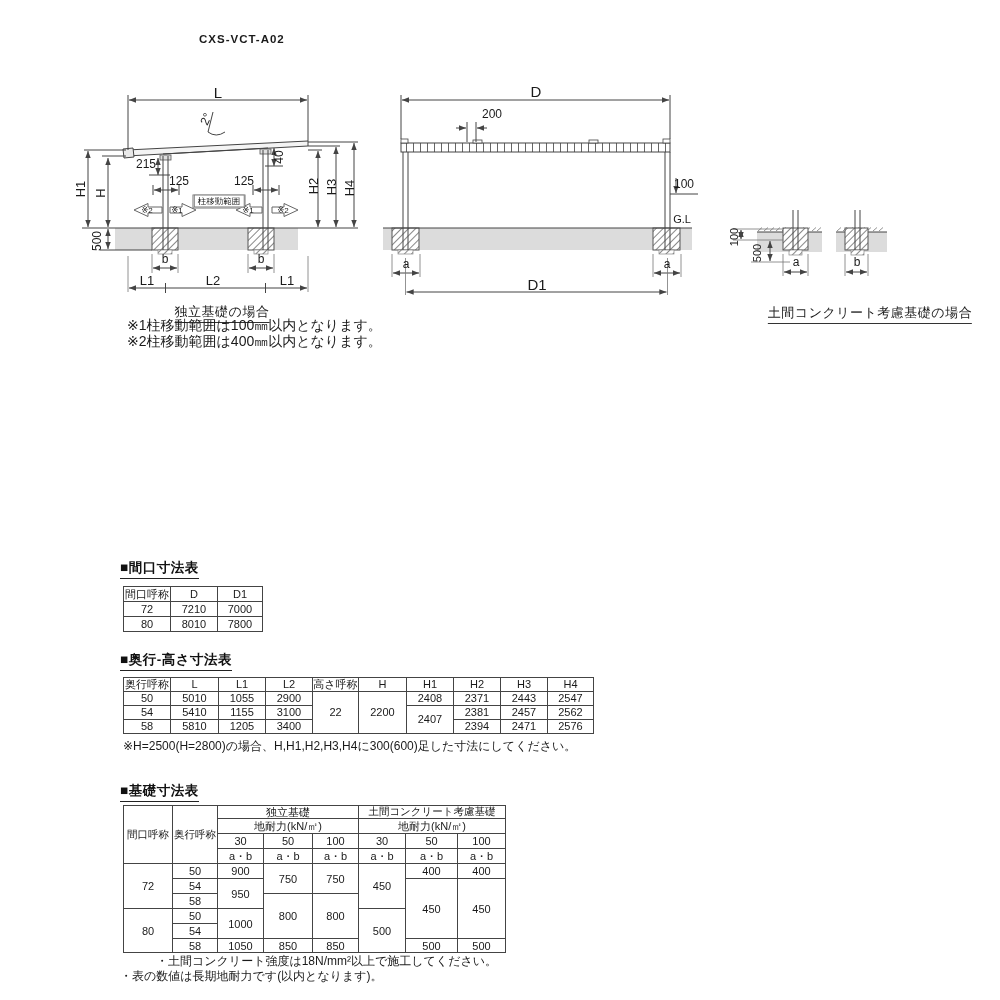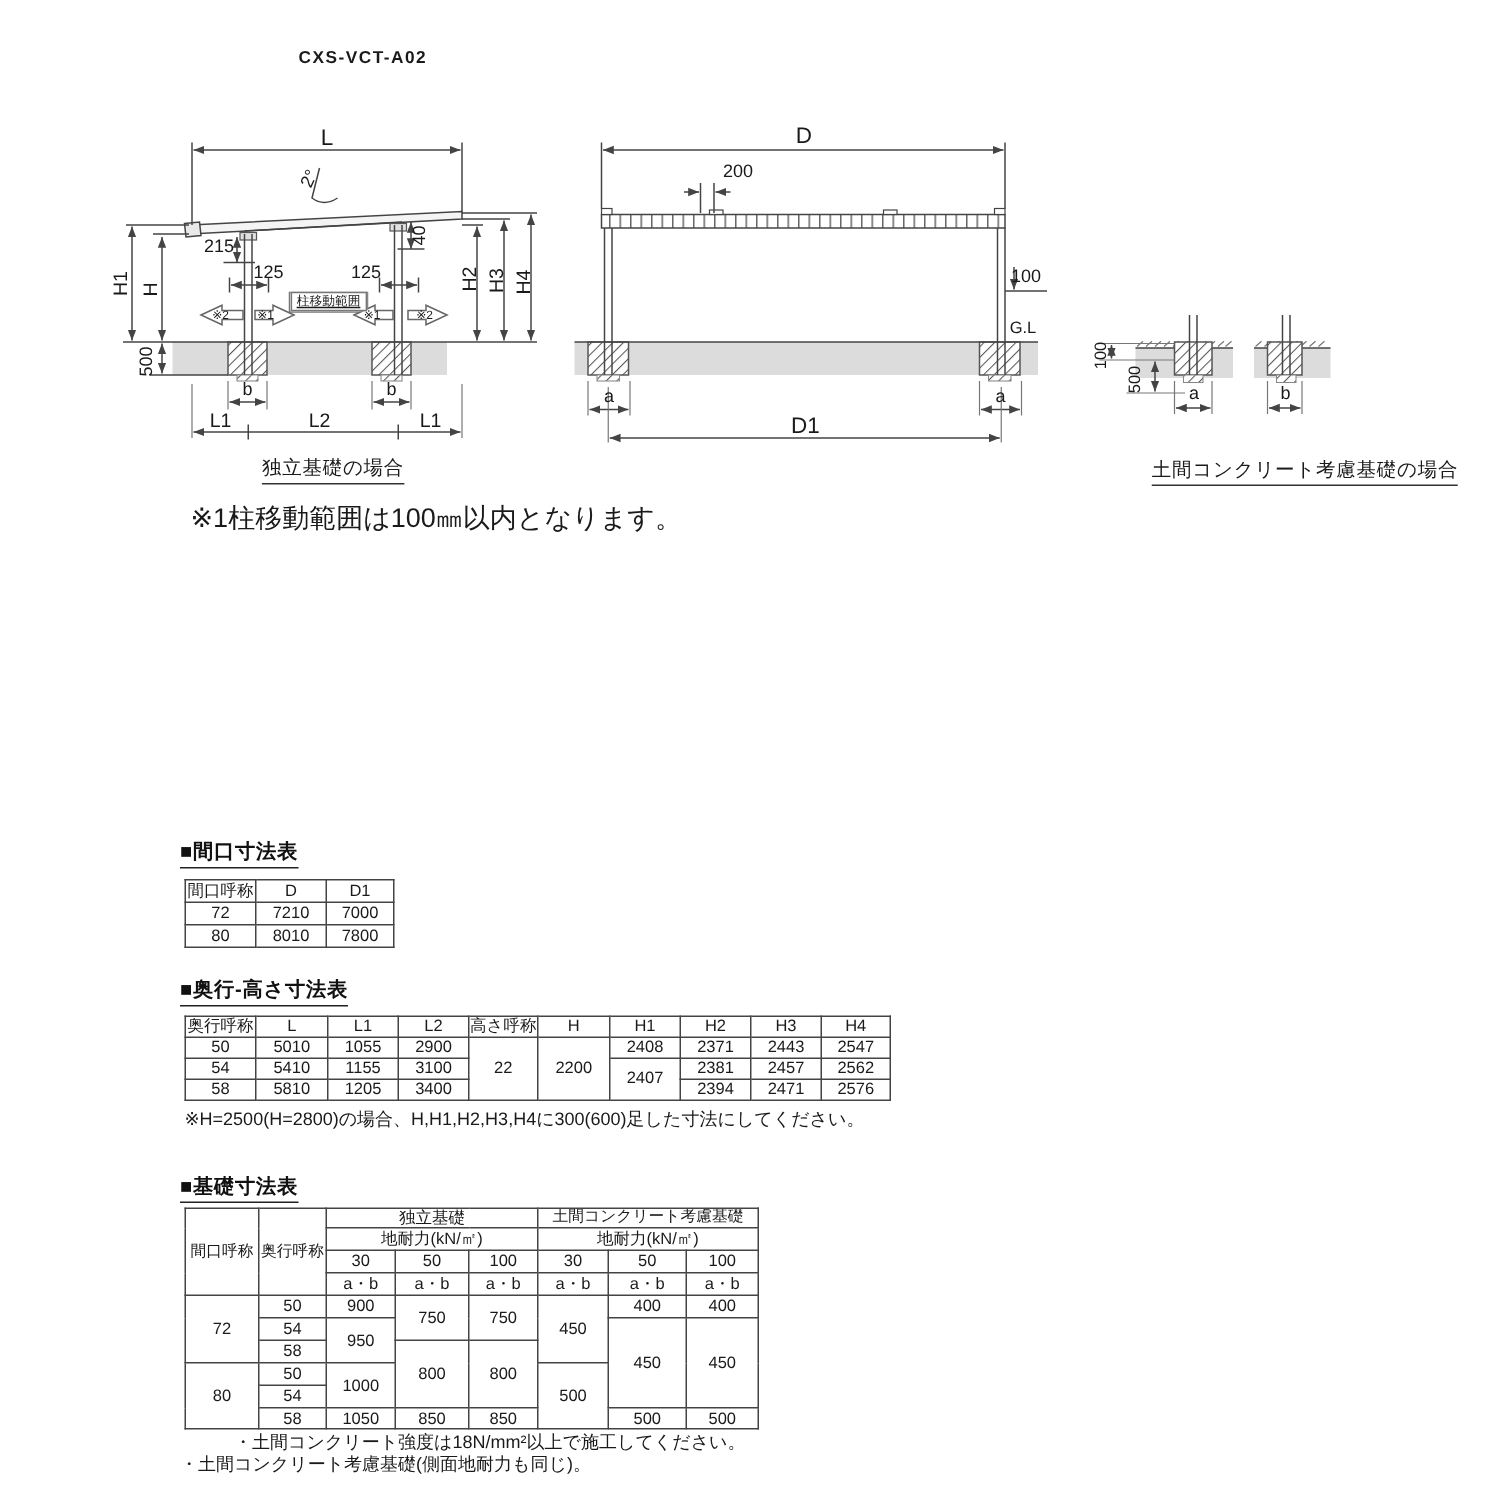--- a/index.html
+++ b/index.html
@@ -9,24 +9,24 @@
   
   .hdr-box{position:absolute;left:70px;top:8px;width:205px;height:22px;border:1.5px solid #777;
            display:flex;align-items:center;justify-content:center;font-size:13px;font-weight:bold;
            letter-spacing:1px;color:#1a1a1a;}
   .model{position:absolute;left:199px;top:33px;font-size:11.5px;font-weight:600;letter-spacing:1px;color:#1a1a1a;}
   
   .dl{position:absolute;white-space:nowrap;font-size:12px;color:#1a1a1a;transform:translate(-50%,-50%);}
   .r90{transform:translate(-50%,-50%) rotate(-90deg);}
   .r65{transform:translate(-50%,-50%) rotate(-65deg);}
   .f15{font-size:15px;} .f13{font-size:13px;} .f11{font-size:11px;} .f8{font-size:8px;}
-  .boxed{border:1px solid #777;background:#fff;padding:0 3px;font-size:8.5px;line-height:11px;text-decoration:underline;}
+  .boxed{border:1px solid #777;background:#fff;padding:0 3px;font-size:8.5px;line-height:11px;}
   .cap{font-size:13px;border-bottom:1px solid #333;padding-bottom:1px;letter-spacing:0.5px;}
   
-  .notes{position:absolute;left:127px;top:338px;font-size:18px;line-height:15.5px;color:#1a1a1a;}
+  .notes{position:absolute;left:127px;top:318px;font-size:14px;line-height:15.5px;color:#1a1a1a;}
   .sec-title{position:absolute;font-size:13.5px;font-weight:bold;color:#111;
              border-bottom:1px solid #222;padding-bottom:1px;letter-spacing:0.5px;}
   .tnote{position:absolute;font-size:12px;color:#1a1a1a;}
   
   table{border-collapse:collapse;table-layout:fixed;font-size:11px;color:#1a1a1a;}
   td,th{border:1px solid #444;text-align:center;vertical-align:middle;padding:0;font-weight:normal;
         overflow:hidden;line-height:1.1;}
   .t1 td,.t1 th{height:14px;}
   .t2 td,.t2 th{height:13px;}
   .t3 th.hh{font-size:10.5px;margin-left:44px;}
@@ -245,20 +245,21 @@
   <span class="dl f15" style="left:537px;top:284px;">D1</span>
 
   <span class="dl r90 f11" style="left:734px;top:237px;">100</span>
   <span class="dl r90 f11" style="left:757px;top:253px;">500</span>
   <span class="dl" style="left:796px;top:262px;">a</span>
   <span class="dl" style="left:857px;top:262px;">b</span>
   <span class="dl cap" style="left:870px;top:314px;text-align:center;">土間コンクリート考慮基礎の場合</span>
 
   <div class="notes">
     <div>※1柱移動範囲は100㎜以内となります。</div>
+    <div>※2柱移動範囲は400㎜以内となります。</div>
   </div>
 
   <div class="sec-title" style="left:120px;top:559px;">■間口寸法表</div>
   <div class="abs" style="left:123px;top:586px;">
     <table class="t1">
       <colgroup>
           <col style="width:47px">
           <col style="width:47px">
           <col style="width:45px">
         </colgroup>
@@ -422,15 +423,15 @@
         <td>850</td>
         <td>850</td>
         <td>500</td>
         <td>500</td>
       </tr>
     </tbody>
       </table>
   </div>
 
   <div class="tnote" style="left:120px;top:953px;margin-left:36px;">・土間コンクリート強度は18N/mm²以上で施工してください。</div>
-  <div class="tnote" style="left:120px;top:968px;">・土間コンクリート考慮基礎(側面地耐力も同じ)。</div>
+  <div class="tnote" style="left:120px;top:968px;">・表の数値は長期地耐力です(以内となります)。</div>
 
 </div>
 
 </body></html>

